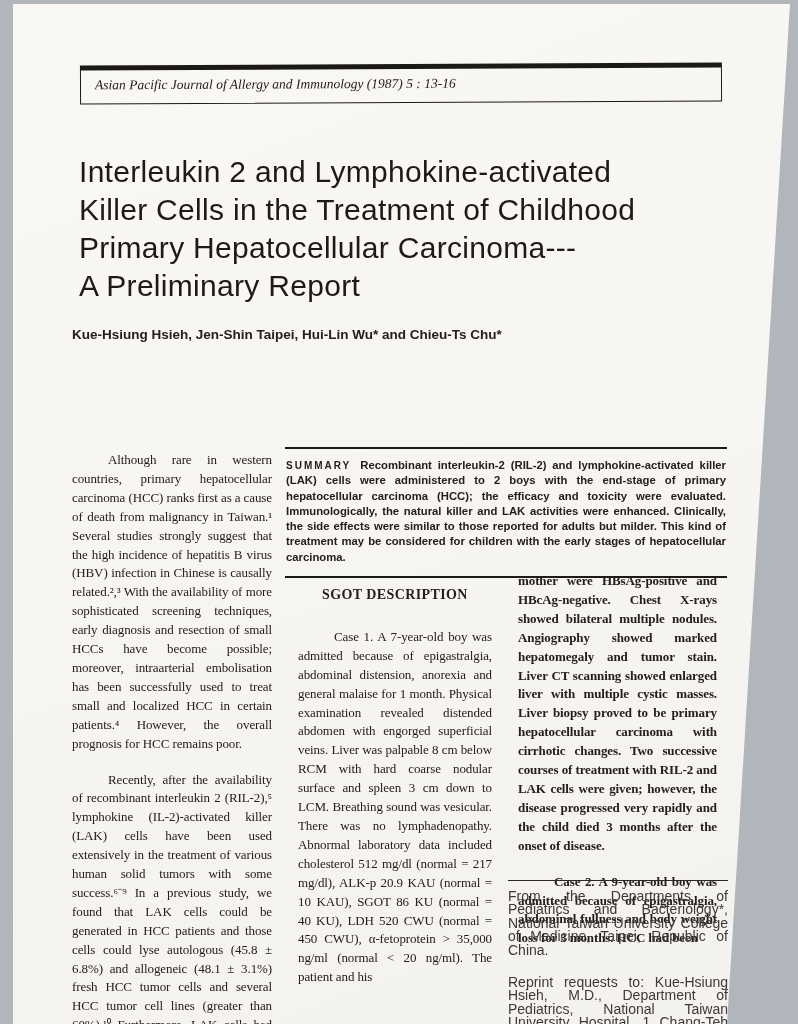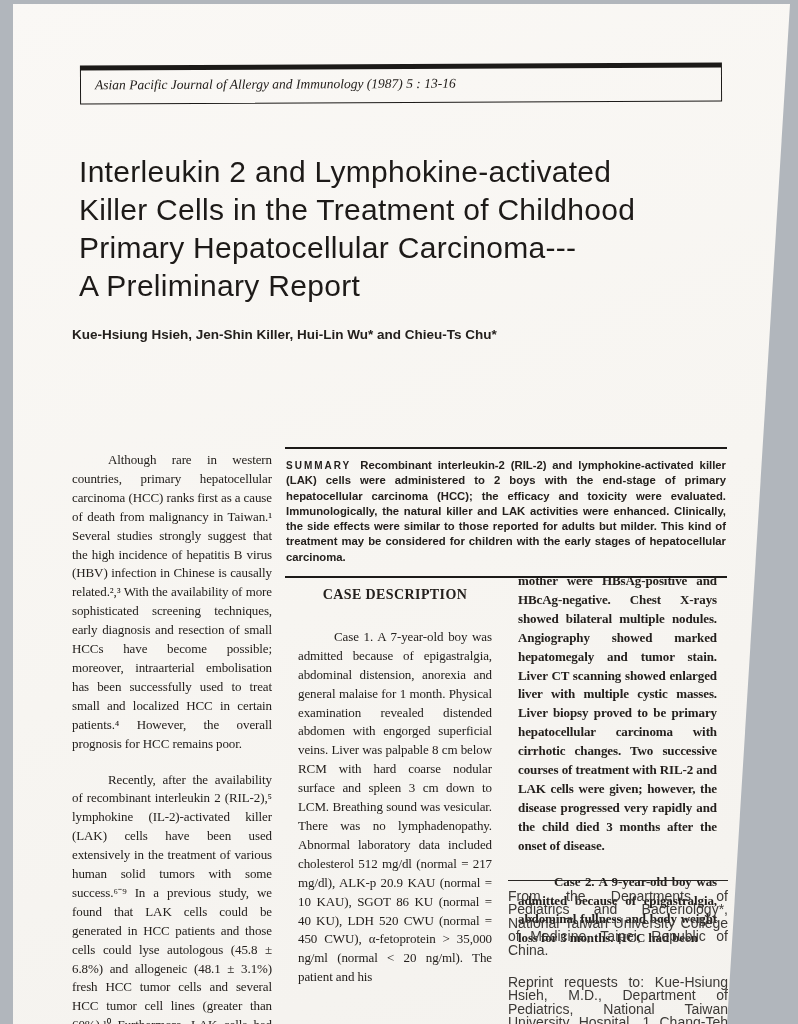--- a/index.html
+++ b/index.html
@@ -90,33 +90,33 @@
 
     <div class="journal-box">
       <span class="cite">Asian Pacific Journal of Allergy and Immunology (1987) 5 : 13-16</span>
     </div>
 
     <h1 class="title ink">Interleukin 2 and Lymphokine-activated
 Killer Cells in the Treatment of Childhood
 Primary Hepatocellular Carcinoma---
 A Preliminary Report</h1>
 
-    <div class="authors">Kue-Hsiung Hsieh, Jen-Shin Killer, Hui-Lin Wu* and Chieu-Ts Chu*</div>
+    <div class="authors">Kue-Hsiung Hsieh, Jen-Shin Taipei, Hui-Lin Wu* and Chieu-Ts Chu*</div>
 
     <div class="col col-left">
       <p class="indent">Although rare in western countries, primary hepatocellular carcinoma (HCC) ranks first as a cause of death from malignancy in Taiwan.¹ Several studies strongly suggest that the high incidence of hepatitis B virus (HBV) infection in Chinese is causally related.²,³ With the availability of more sophisticated screening techniques, early diagnosis and resection of small HCCs have become possible; moreover, intraarterial embolisation has been successfully used to treat small and localized HCC in certain patients.⁴ However, the overall prognosis for HCC remains poor.</p>
       <p class="indent">Recently, after the availability of recombinant interleukin 2 (RIL-2),⁵ lymphokine (IL-2)-activated killer (LAK) cells have been used extensively in the treatment of various human solid tumors with some success.⁶⁻⁹ In a previous study, we found that LAK cells could be generated in HCC patients and those cells could lyse autologous (45.8 ± 6.8%) and allogeneic (48.1 ± 3.1%) fresh HCC tumor cells and several HCC tumor cell lines (greater than 60%).¹⁰ Furthermore, LAK cells had been shown to localize preferentially in the liver several days after intravenous infusions¹¹ and had been used successfully in the treatment</p>
     </div>
 
     <div class="summary-box">
       <p><span class="sum-label">SUMMARY</span><span>Recombinant interleukin-2 (RIL-2) and lymphokine-activated killer (LAK) cells were administered to 2 boys with the end-stage of primary hepatocellular carcinoma (HCC); the efficacy and toxicity were evaluated. Immunologically, the natural killer and LAK activities were enhanced. Clinically, the side effects were similar to those reported for adults but milder. This kind of treatment may be considered for children with the early stages of hepatocellular carcinoma.</span></p>
     </div>
 
     <div class="col col-middle">
-      <p class="case-heading">CASE DESCRIPTION</p>
+      <p class="case-heading">SGOT DESCRIPTION</p>
       <p class="indent">Case 1. A 7-year-old boy was admitted because of epigastralgia, abdominal distension, anorexia and general malaise for 1 month. Physical examination revealed distended abdomen with engorged superficial veins. Liver was palpable 8 cm below RCM with hard coarse nodular surface and spleen 3 cm down to LCM. Breathing sound was vesicular. There was no lymphadenopathy. Abnormal laboratory data included cholesterol 512 mg/dl (normal = 217 mg/dl), ALK-p 20.9 KAU (normal = 10 KAU), SGOT 86 KU (normal = 40 KU), LDH 520 CWU (normal = 450 CWU), α-fetoprotein &gt; 35,000 ng/ml (normal &lt; 20 ng/ml). The patient and his</p>
     </div>
 
     <div class="col col-right">
       <p>mother were HBsAg-positive and HBcAg-negative. Chest X-rays showed bilateral multiple nodules. Angiography showed marked hepatomegaly and tumor stain. Liver CT scanning showed enlarged liver with multiple cystic masses. Liver biopsy proved to be primary hepatocellular carcinoma with cirrhotic changes. Two successive courses of treatment with RIL-2 and LAK cells were given; however, the disease progressed very rapidly and the child died 3 months after the onset of disease.</p>
       <p class="indent">Case 2. A 9-year-old boy was admitted because of epigastralgia, abdominal fullness and body weight loss for 3 months. HCC had been</p>
     </div>
 
     <div class="footnotes">
       <p>From the Departments of Pediatrics and Bacteriology*, National Taiwan University College of Medicine, Taipei, Republic of China.</p>

